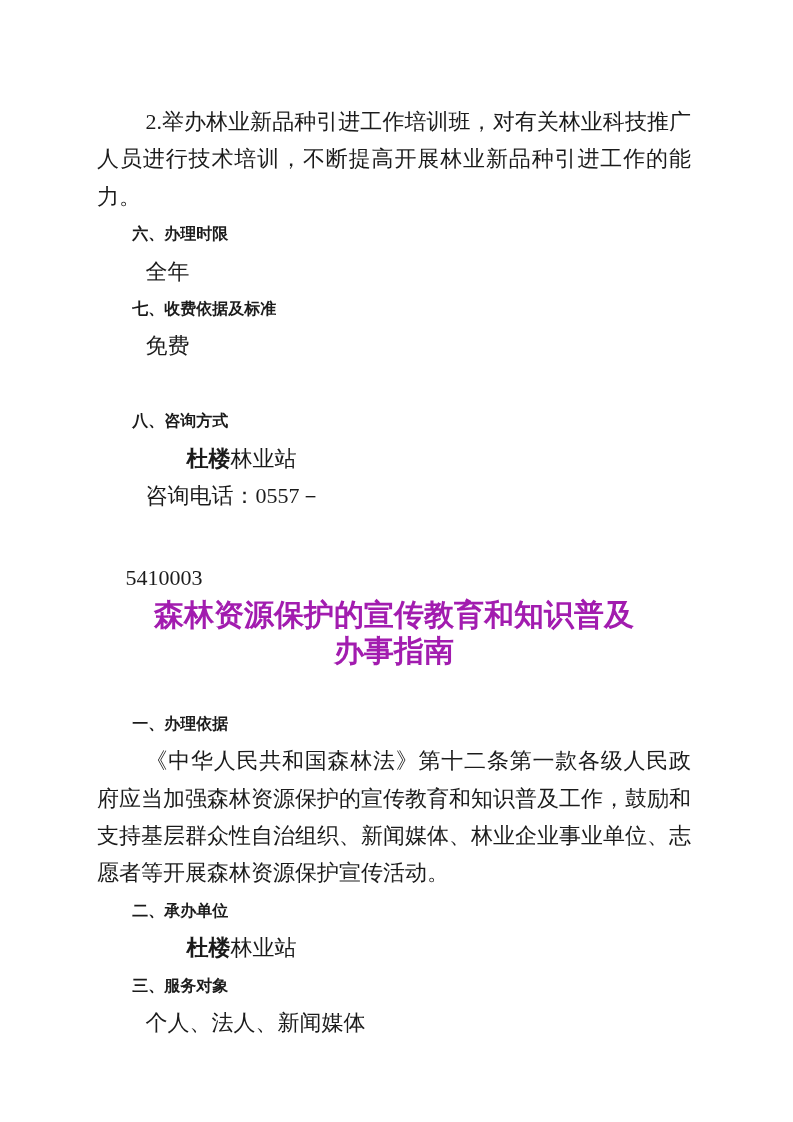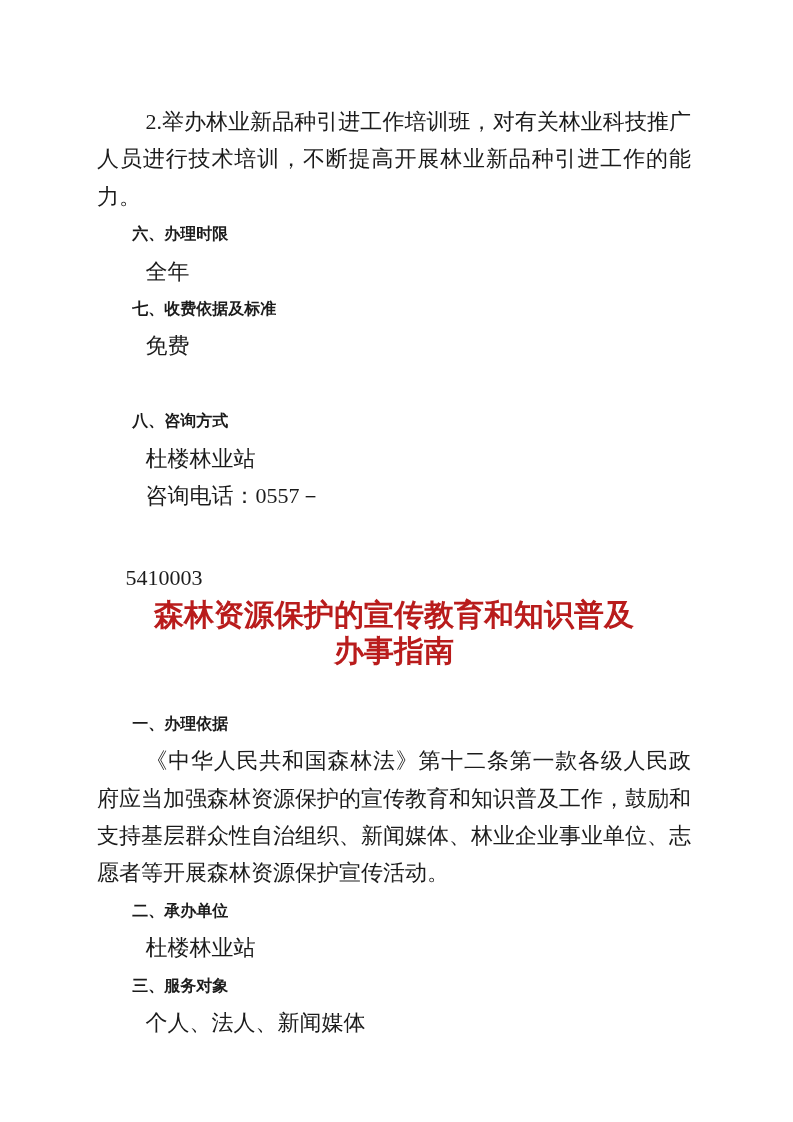--- a/index.html
+++ b/index.html
@@ -31,33 +31,34 @@
   }
   .heading {
     font-family: "Liberation Sans", sans-serif;
     font-weight: 700;
     font-size: 16px;
     line-height: 37.4px;
     text-indent: 2.2em;
   }
   .office-bold {
     font-family: "Liberation Sans", sans-serif;
-    font-weight: 400;
+    font-weight: 700;
+    margin-left: 41px;
   }
   .phone2 { text-indent: 1.3em; margin-top: 45px; }
   .spacer { height: 37.4px; }
   .spacer-title { height: 36px; }
   .doc-title {
     font-family: "Liberation Serif", serif;
     font-weight: 700;
     font-size: 30px;
     line-height: 36px;
     text-align: center;
     margin: 0;
-    color: #b91c1c;
+    color: #a21caf;
   }
 </style>
 </head>
 <body>
 
 <div class="page">
 
   <p class="body-text para">2.举办林业新品种引进工作培训班，对有关林业科技推广人员进行技术培训，不断提高开展林业新品种引进工作的能力。</p>
 
   <p class="heading">六、办理时限</p>

